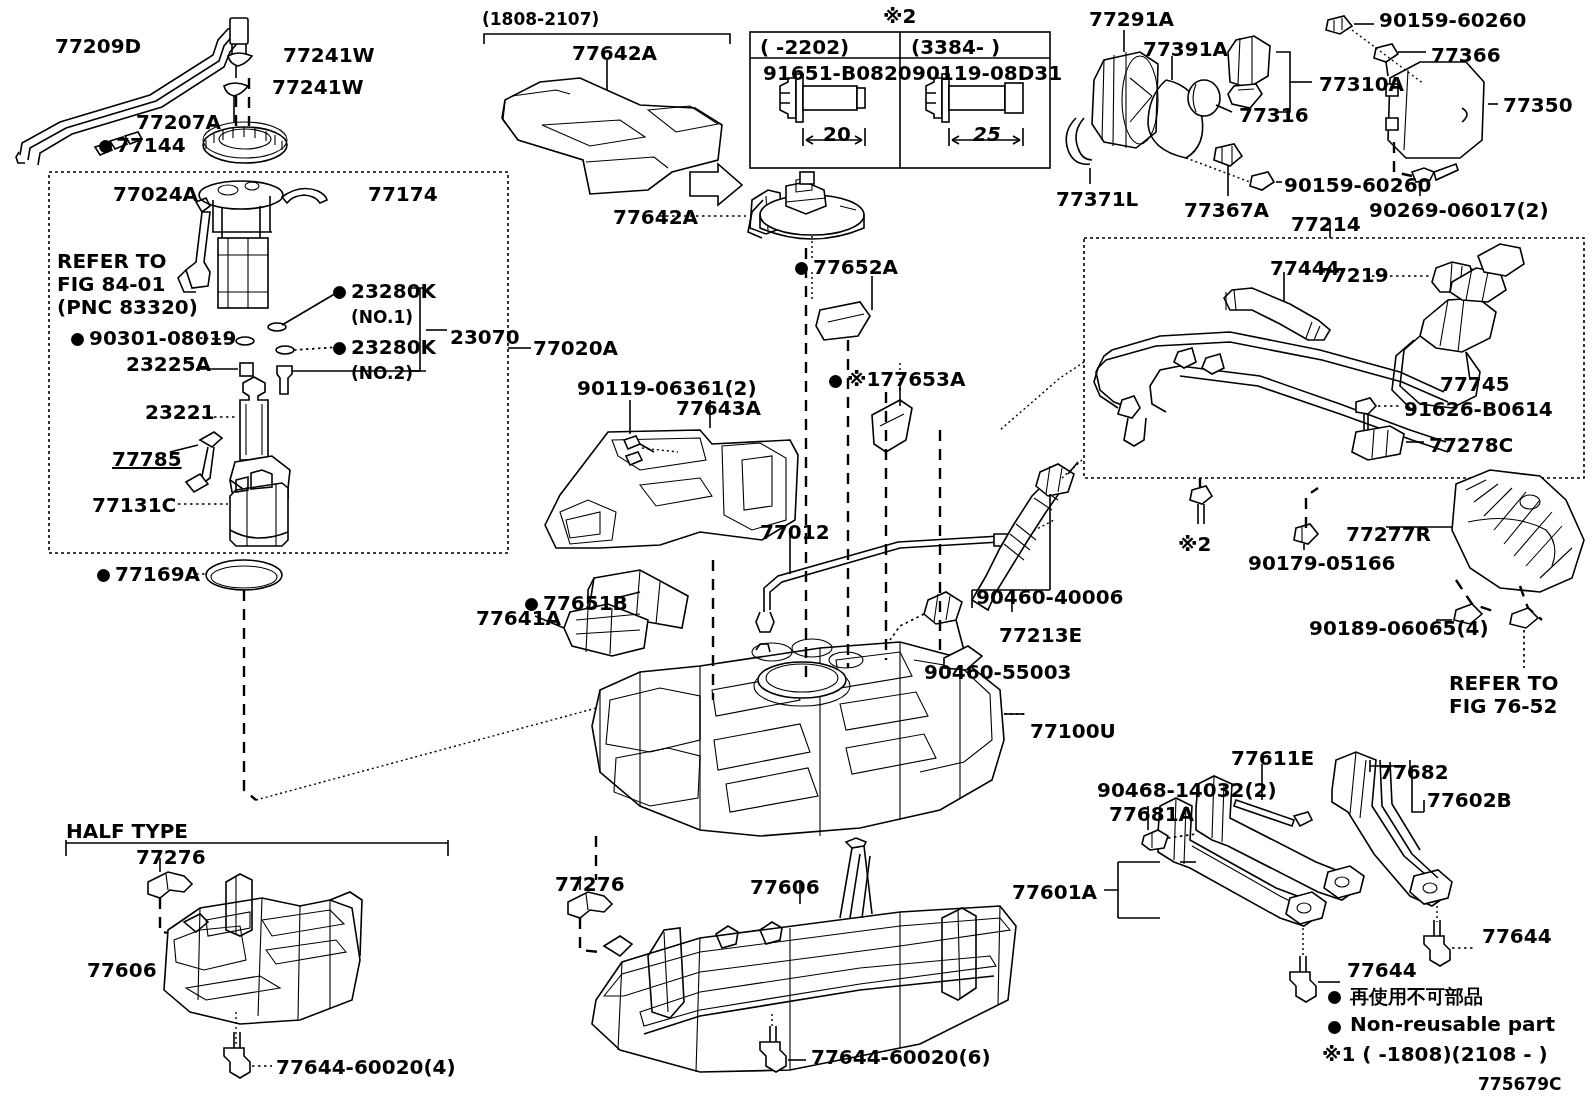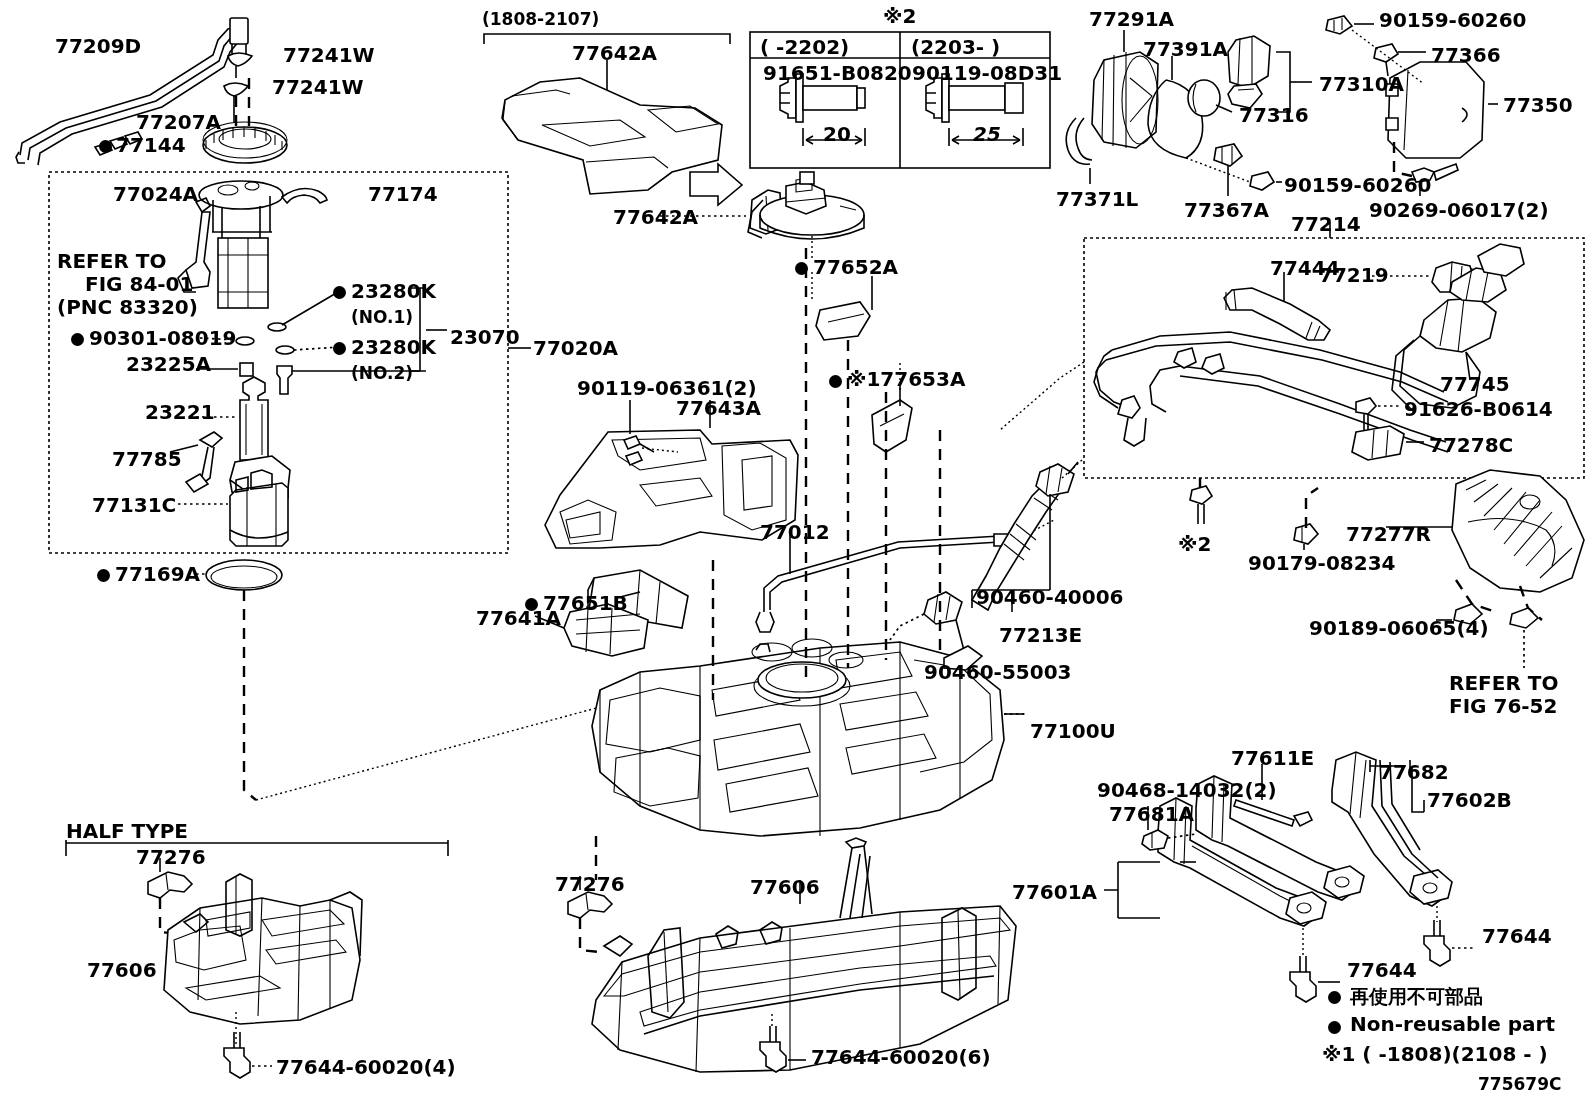--- a/index.html
+++ b/index.html
@@ -523,35 +523,35 @@
   <div class="lbl" style="left:55px;top:35px;">77209D</div>
   <div class="lbl" style="left:283px;top:44px;">77241W</div>
   <div class="lbl" style="left:272px;top:76px;">77241W</div>
   <div class="lbl" style="left:136px;top:111px;">77207A</div>
   <div class="dot" style="left:99px;top:140px;"></div>
   <div class="lbl" style="left:116px;top:134px;">77144</div>
 
   <div class="lbl" style="left:113px;top:183px;">77024A</div>
   <div class="lbl" style="left:368px;top:183px;">77174</div>
   <div class="lbl" style="left:57px;top:250px;">REFER TO</div>
-  <div class="lbl" style="left:57px;top:273px;margin-left:28px;">FIG 84-01</div>
+  <div class="lbl" style="left:57px;top:273px;">FIG 84-01</div>
   <div class="lbl" style="left:57px;top:296px;">(PNC 83320)</div>
   <div class="dot" style="left:333px;top:286px;"></div>
   <div class="lbl" style="left:351px;top:280px;">23280K</div>
   <div class="lbl sm" style="left:351px;top:306px;">(NO.1)</div>
   <div class="lbl" style="left:450px;top:326px;">23070</div>
   <div class="lbl" style="left:533px;top:337px;">77020A</div>
   <div class="dot" style="left:71px;top:333px;"></div>
   <div class="lbl" style="left:89px;top:327px;">90301-08019</div>
   <div class="dot" style="left:333px;top:342px;"></div>
   <div class="lbl" style="left:351px;top:336px;">23280K</div>
   <div class="lbl sm" style="left:351px;top:362px;">(NO.2)</div>
   <div class="lbl" style="left:126px;top:353px;">23225A</div>
   <div class="lbl" style="left:145px;top:401px;">23221</div>
-  <div class="lbl" style="left:112px;top:448px;">77785</div>
+  <div class="lbl" style="left:112px;top:448px;text-decoration:underline;">77785</div>
   <div class="lbl" style="left:92px;top:494px;">77131C</div>
   <div class="dot" style="left:97px;top:569px;"></div>
   <div class="lbl" style="left:115px;top:563px;">77169A</div>
 
   <div class="lbl sm" style="left:482px;top:8px;">(1808-2107)</div>
   <div class="lbl" style="left:572px;top:42px;">77642A</div>
   <div class="lbl" style="left:613px;top:206px;">77642A</div>
   <div class="dot" style="left:795px;top:262px;"></div>
   <div class="lbl" style="left:813px;top:256px;">77652A</div>
   <div class="dot" style="left:829px;top:375px;"></div>
@@ -562,21 +562,21 @@
   <div class="dot" style="left:525px;top:598px;"></div>
   <div class="lbl" style="left:543px;top:592px;">77651B</div>
   <div class="lbl" style="left:476px;top:607px;">77641A</div>
   <div class="lbl" style="left:976px;top:586px;">90460-40006</div>
   <div class="lbl" style="left:999px;top:624px;">77213E</div>
   <div class="lbl" style="left:924px;top:661px;">90460-55003</div>
   <div class="lbl" style="left:1030px;top:720px;">77100U</div>
 
   <div class="lbl" style="left:883px;top:5px;">※2</div>
   <div class="lbl" style="left:760px;top:36px;">(     -2202)</div>
-  <div class="lbl" style="left:911px;top:36px;">(2203-       )</div>
+  <div class="lbl" style="left:911px;top:36px;">(3384-       )</div>
   <div class="lbl" style="left:763px;top:62px;">91651-B0820</div>
   <div class="lbl" style="left:912px;top:62px;">90119-08D31</div>
   <div class="lbl" style="left:823px;top:123px;">20</div>
   <div class="lbl" style="left:973px;top:123px;font-style:italic;">25</div>
 
   <div class="lbl" style="left:1089px;top:8px;">77291A</div>
   <div class="lbl" style="left:1143px;top:38px;">77391A</div>
   <div class="lbl" style="left:1239px;top:104px;">77316</div>
   <div class="lbl" style="left:1319px;top:73px;">77310A</div>
   <div class="lbl" style="left:1379px;top:9px;">90159-60260</div>
@@ -588,21 +588,21 @@
   <div class="lbl" style="left:1369px;top:199px;">90269-06017(2)</div>
   <div class="lbl" style="left:1291px;top:213px;">77214</div>
 
   <div class="lbl" style="left:1238px;top:257px;margin-left:32px;">77444</div>
   <div class="lbl" style="left:1319px;top:264px;">77219</div>
   <div class="lbl" style="left:1440px;top:373px;">77745</div>
   <div class="lbl" style="left:1404px;top:398px;">91626-B0614</div>
   <div class="lbl" style="left:1429px;top:434px;">77278C</div>
 
   <div class="lbl" style="left:1178px;top:533px;">※2</div>
-  <div class="lbl" style="left:1248px;top:552px;">90179-08234</div>
+  <div class="lbl" style="left:1248px;top:552px;">90179-05166</div>
   <div class="lbl" style="left:1346px;top:523px;">77277R</div>
   <div class="lbl" style="left:1309px;top:617px;">90189-06065(4)</div>
   <div class="lbl" style="left:1449px;top:672px;">REFER TO</div>
   <div class="lbl" style="left:1449px;top:695px;">FIG 76-52</div>
 
   <div class="lbl" style="left:1231px;top:747px;">77611E</div>
   <div class="lbl" style="left:1379px;top:761px;">77682</div>
   <div class="lbl" style="left:1427px;top:789px;">77602B</div>
   <div class="lbl" style="left:1097px;top:779px;">90468-14032(2)</div>
   <div class="lbl" style="left:1109px;top:803px;">77681A</div>

